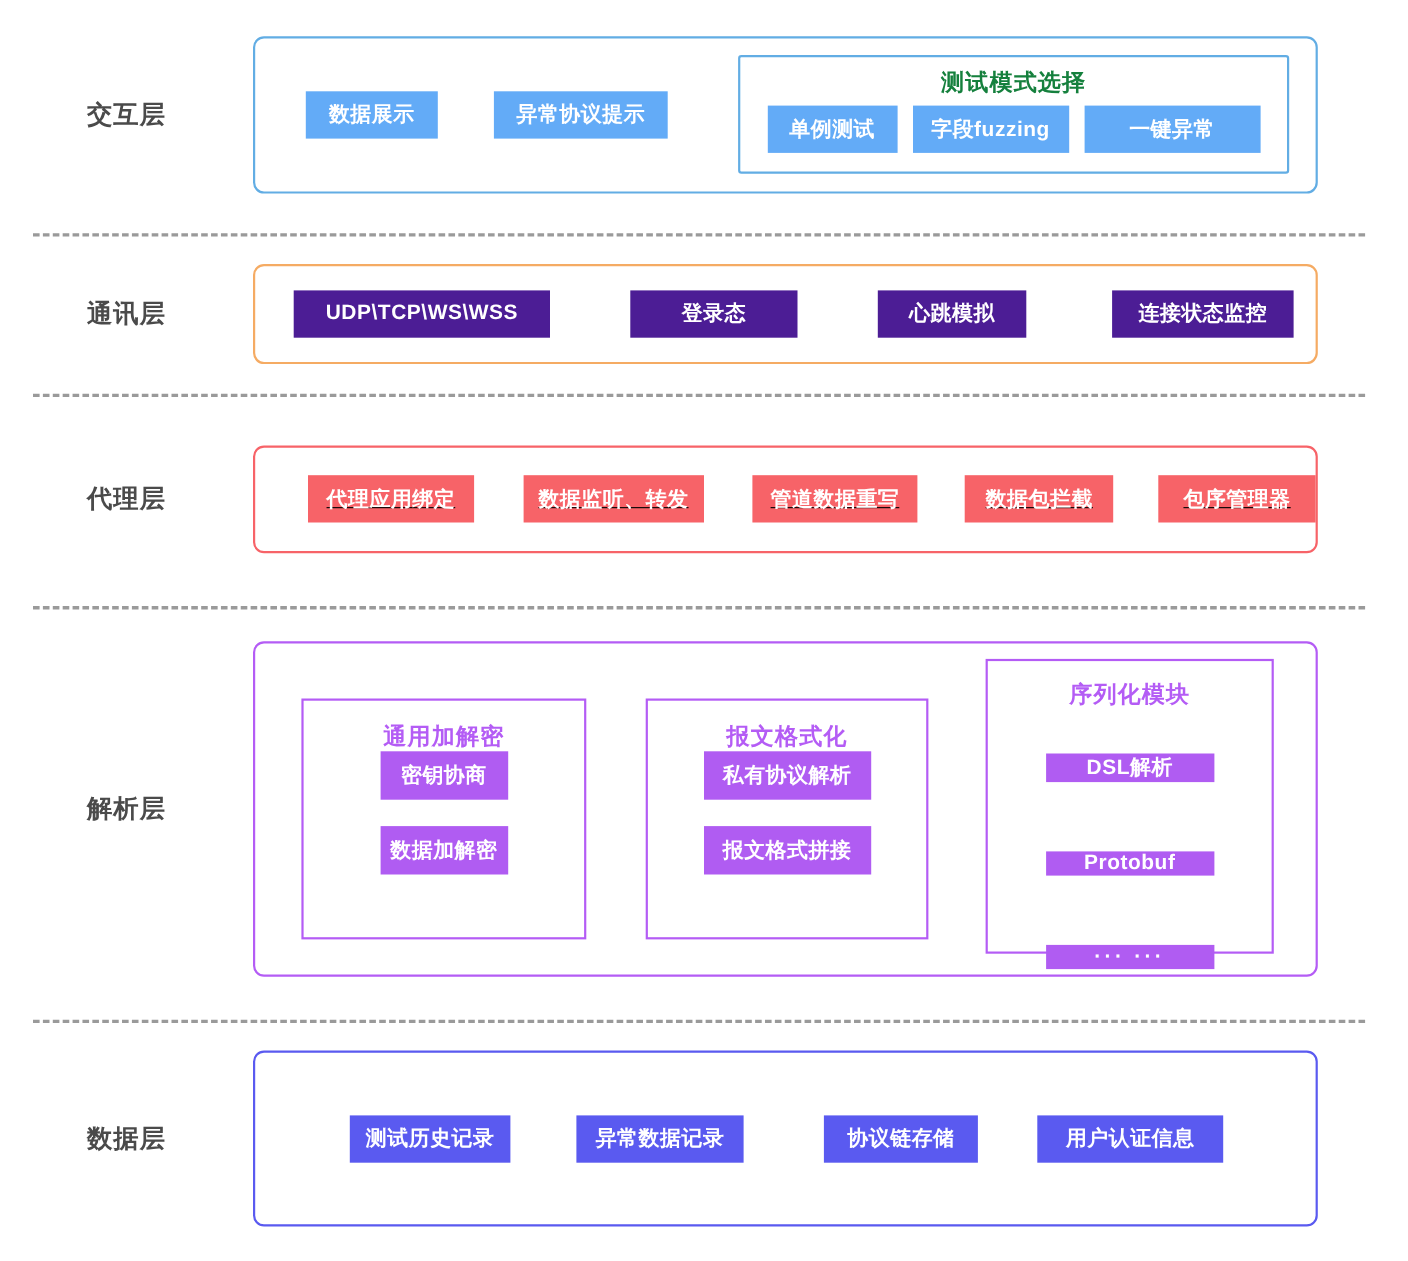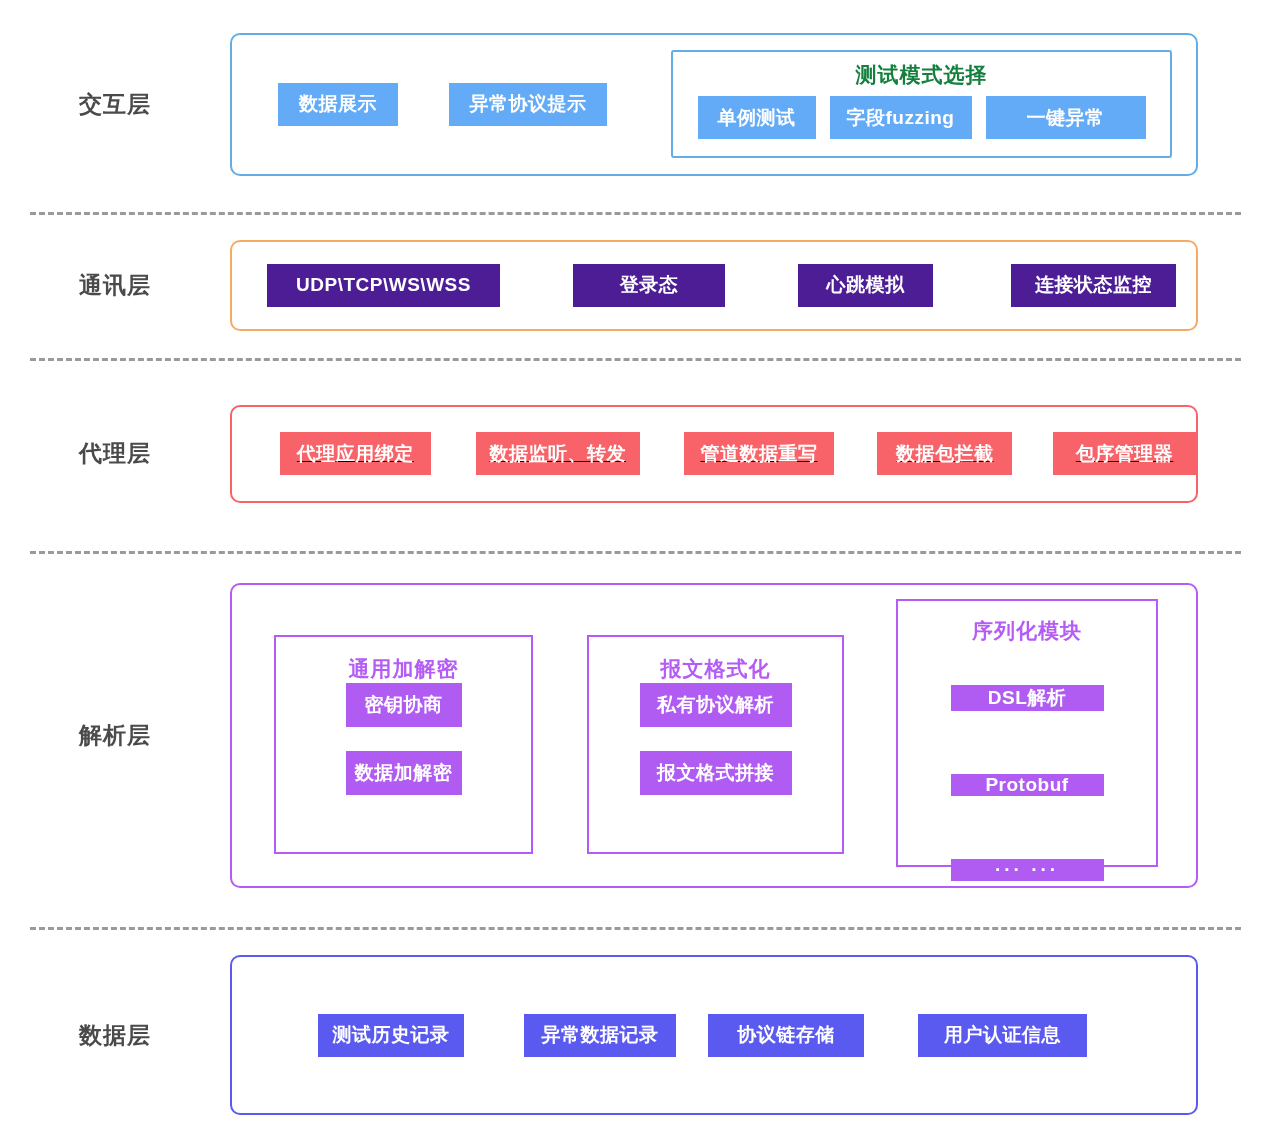--- a/index.html
+++ b/index.html
@@ -183,21 +183,21 @@
   
   #row-data { top: 955px; height: 160px; }
   #row-data .layer-box {
     height: 160px;
     border-color: #5a5af0;
     padding: 0 0 0 86px;
   }
   .chip.indigo { background: #5A5AF0; }
   #chip-test-history { width: 146px; }
   #chip-abnormal-record { width: 152px; margin-left: 60px; }
-  #chip-proto-chain { width: 156px; margin-left: 32px; }
+  #chip-proto-chain { width: 140px; margin-left: 73px; }
   #chip-user-auth { width: 169px; margin-left: 54px; }
 
   
   .divider {
     position: absolute;
     left: 30px;
     width: 1211px;
     height: 0;
     border-top: 3px dashed #9a9a9a;
   }

